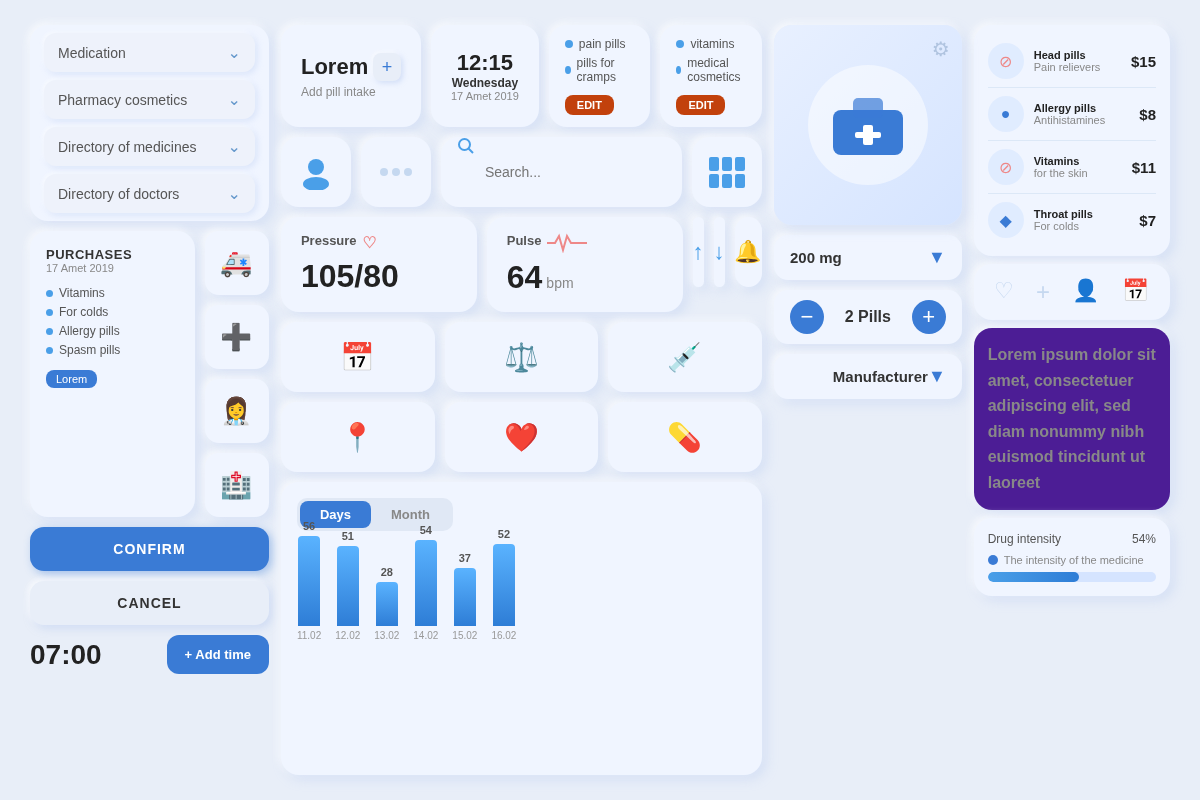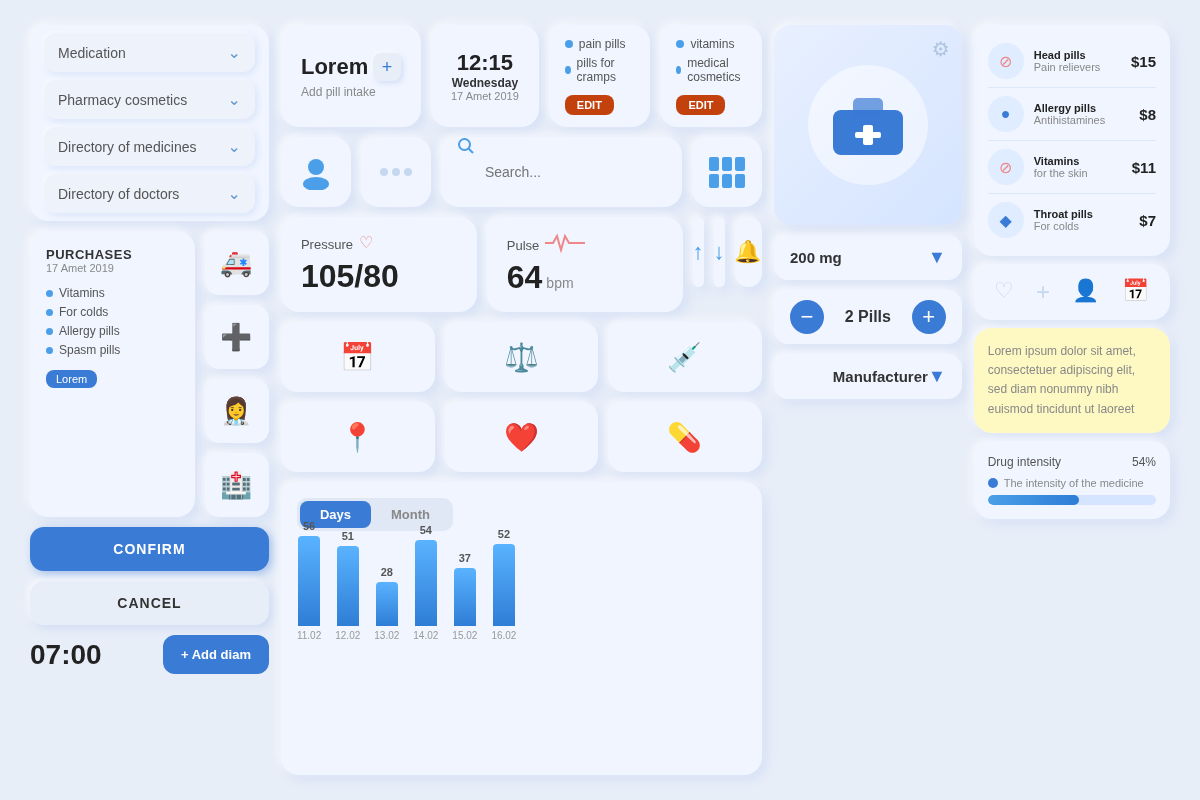--- a/index.html
+++ b/index.html
@@ -347,23 +347,23 @@
     .pressure-card {
       background: #f0f5ff;
       border-radius: 18px;
       box-shadow: 4px 4px 12px rgba(180,200,240,0.4), -2px -2px 8px rgba(255,255,255,0.9);
       padding: 16px 20px;
       flex: 1;
     }
     .stat-label {
       font-size: 13px;
       color: #555;
-      font-weight: 400;
-      display: flex;
-      align-items: flex-end;
+      font-weight: 700;
+      display: flex;
+      align-items: flex-start;
       gap: 6px;
       margin-bottom: 6px;
     }
     .stat-value {
       font-size: 32px;
       font-weight: 700;
       color: #222;
     }
     .stat-unit {
       font-size: 14px;
@@ -578,27 +578,28 @@
       display: flex;
       gap: 10px;
       justify-content: space-around;
     }
     .action-icon {
       color: #c5d8f0;
       font-size: 22px;
       cursor: pointer;
     }
     .lorem-text-card {
-      background: #fef9c3;
+      background: #4c1d95;
       border-radius: 18px;
       box-shadow: 4px 4px 12px rgba(180,200,240,0.4), -2px -2px 8px rgba(255,255,255,0.9);
       padding: 14px;
-      font-size: 12px;
+      font-size: 16px;
       color: #888;
       line-height: 1.6;
+      font-weight: bold;
     }
     .drug-intensity-card {
       background: #f0f5ff;
       border-radius: 18px;
       box-shadow: 4px 4px 12px rgba(180,200,240,0.4), -2px -2px 8px rgba(255,255,255,0.9);
       padding: 14px;
     }
     .intensity-header {
       display: flex;
       justify-content: space-between;
@@ -685,21 +686,21 @@
         <div class="icon-card">👩‍⚕️</div>
         <div class="icon-card">🏥</div>
       </div>
     </div>
 
     <button class="confirm-btn">CONFIRM</button>
     <button class="cancel-btn">CANCEL</button>
 
     <div class="time-row">
       <span class="time-display">07:00</span>
-      <button class="add-time-btn">+ Add diam</button>
+      <button class="add-time-btn">+ Add time</button>
     </div>
   </div>
 
   <div class="mid-col">
 
     <div class="top-row">
       <div class="pills-card">
         <div class="pills-header">
           <span class="pills-title">Lorem</span>
           <div class="plus-btn">+</div>

